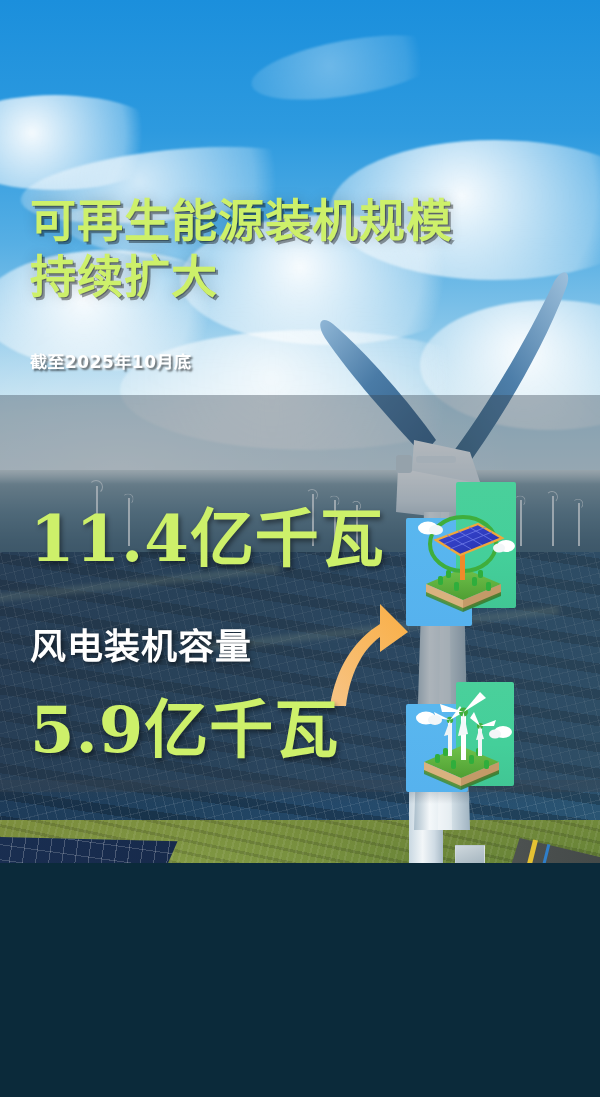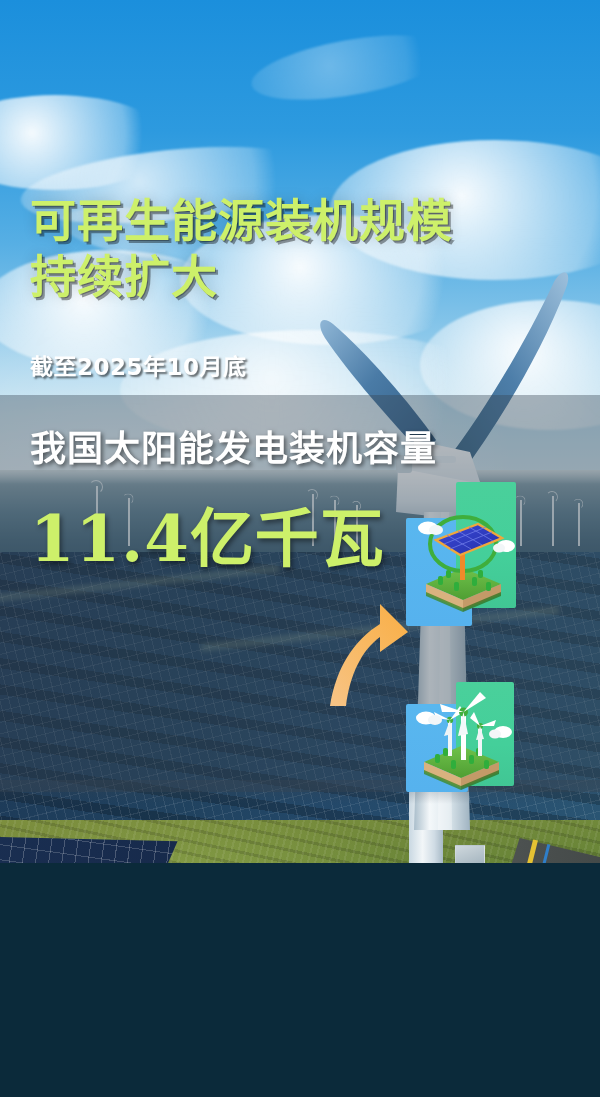--- a/index.html
+++ b/index.html
@@ -165,21 +165,21 @@
        3px 3px 0 rgba(0,0,0,.38),
        1px 1px 0 rgba(0,0,0,.30),
        0 0 14px rgba(0,0,0,.18);
     white-space:pre-line;
   }
 
   .subdate {
     position:absolute; left:30px; top:348px;
     font-family:"DejaVu Sans","Liberation Sans",sans-serif;
     font-weight:bold;
-    font-size:23px;
+    font-size:17px;
     letter-spacing:.5px;
     color:#ffffff;
     text-shadow:2px 2px 2px rgba(0,0,0,.55);
   }
 
   
   .stat-label {
     position:absolute;
     font-family:"DejaVu Serif","Liberation Serif",serif;
     font-weight:bold;
@@ -351,21 +351,20 @@
     <path d="M441 512 L449 512 L452 830 L438 830 Z" fill="rgba(255,255,255,.35)"></path>
   </svg>
 
   <div class="panel"></div>
   <div class="panel-fade"></div>
 
   <div class="headline">可再生能源装机规模
 持续扩大</div>
   <div class="subdate">截至2025年10月底</div>
 
-  <div class="stat-label s1-label">我国太阳能发电装机容量</div>
   <div class="stat-value s1-value">11.4亿千瓦</div>
 
   <div class="illus illus-a" style="left:406px; top:482px; width:115px; height:130px;">
     <div class="card-blue"></div>
     <div class="card-green"></div>
     <svg viewBox="0 0 115 130" style="position:absolute;left:0;top:0;width:115px;height:130px;">
       <defs>
         <linearGradient id="pvG" x1="0" y1="0" x2="1" y2="1">
           <stop offset="0%" stop-color="#3b49d8"></stop>
             <stop offset="100%" stop-color="#2430a8"></stop>
@@ -415,20 +414,22 @@
     <defs>
       <linearGradient id="arrG" x1="0" y1="1" x2="1" y2="0">
         <stop offset="0%" stop-color="#f7c487"></stop>
         <stop offset="55%" stop-color="#f8b860"></stop>
         <stop offset="100%" stop-color="#f9ae46"></stop>
       </linearGradient>
     </defs>
     <path d="M8 116 C 14 78 32 50 58 34 L58 14 L86 42 L58 62 L58 47 C 40 60 28 84 24 116 Z" fill="url(#arrG)"></path>
   </svg>
 
+  <div class="stat-label s2-label">风电装机容量</div>
+  <div class="stat-value s2-value">5.9亿千瓦</div>
 
   <div class="illus illus-b" style="left:404px; top:682px; width:115px; height:110px;">
     <div class="card-blue"></div>
     <div class="card-green"></div>
     <svg viewBox="0 0 115 110" style="position:absolute;left:0;top:0;width:115px;height:110px;">
       <defs>
         <linearGradient id="soilTop2" x1="0" y1="0" x2="0" y2="1">
           <stop offset="0%" stop-color="#6fc24a"></stop>
             <stop offset="100%" stop-color="#4f9e33"></stop>
         </linearGradient>

